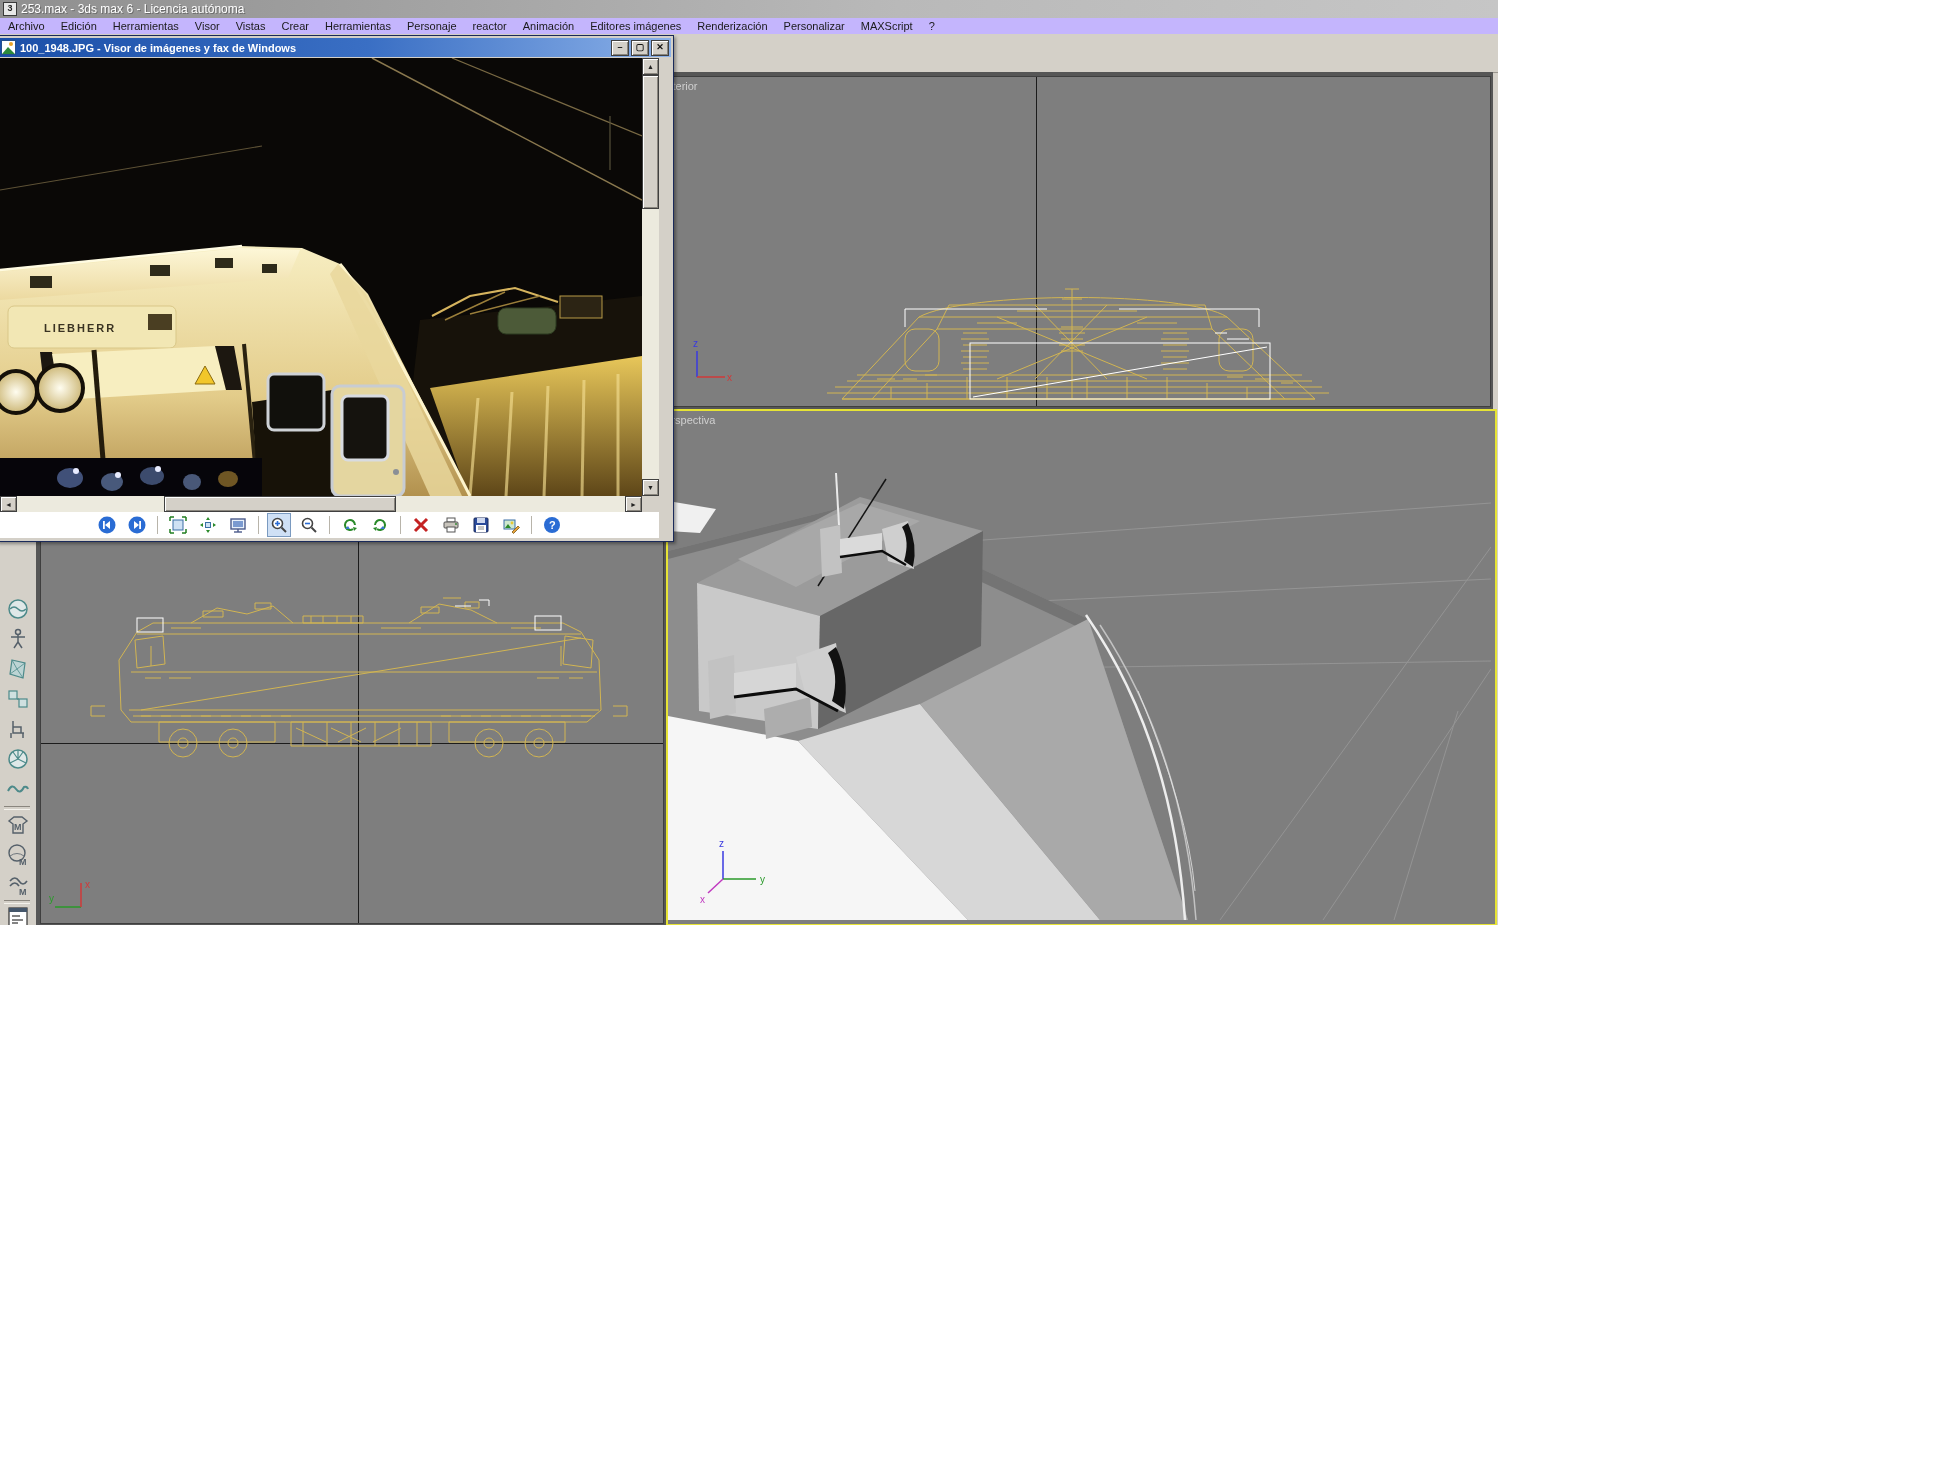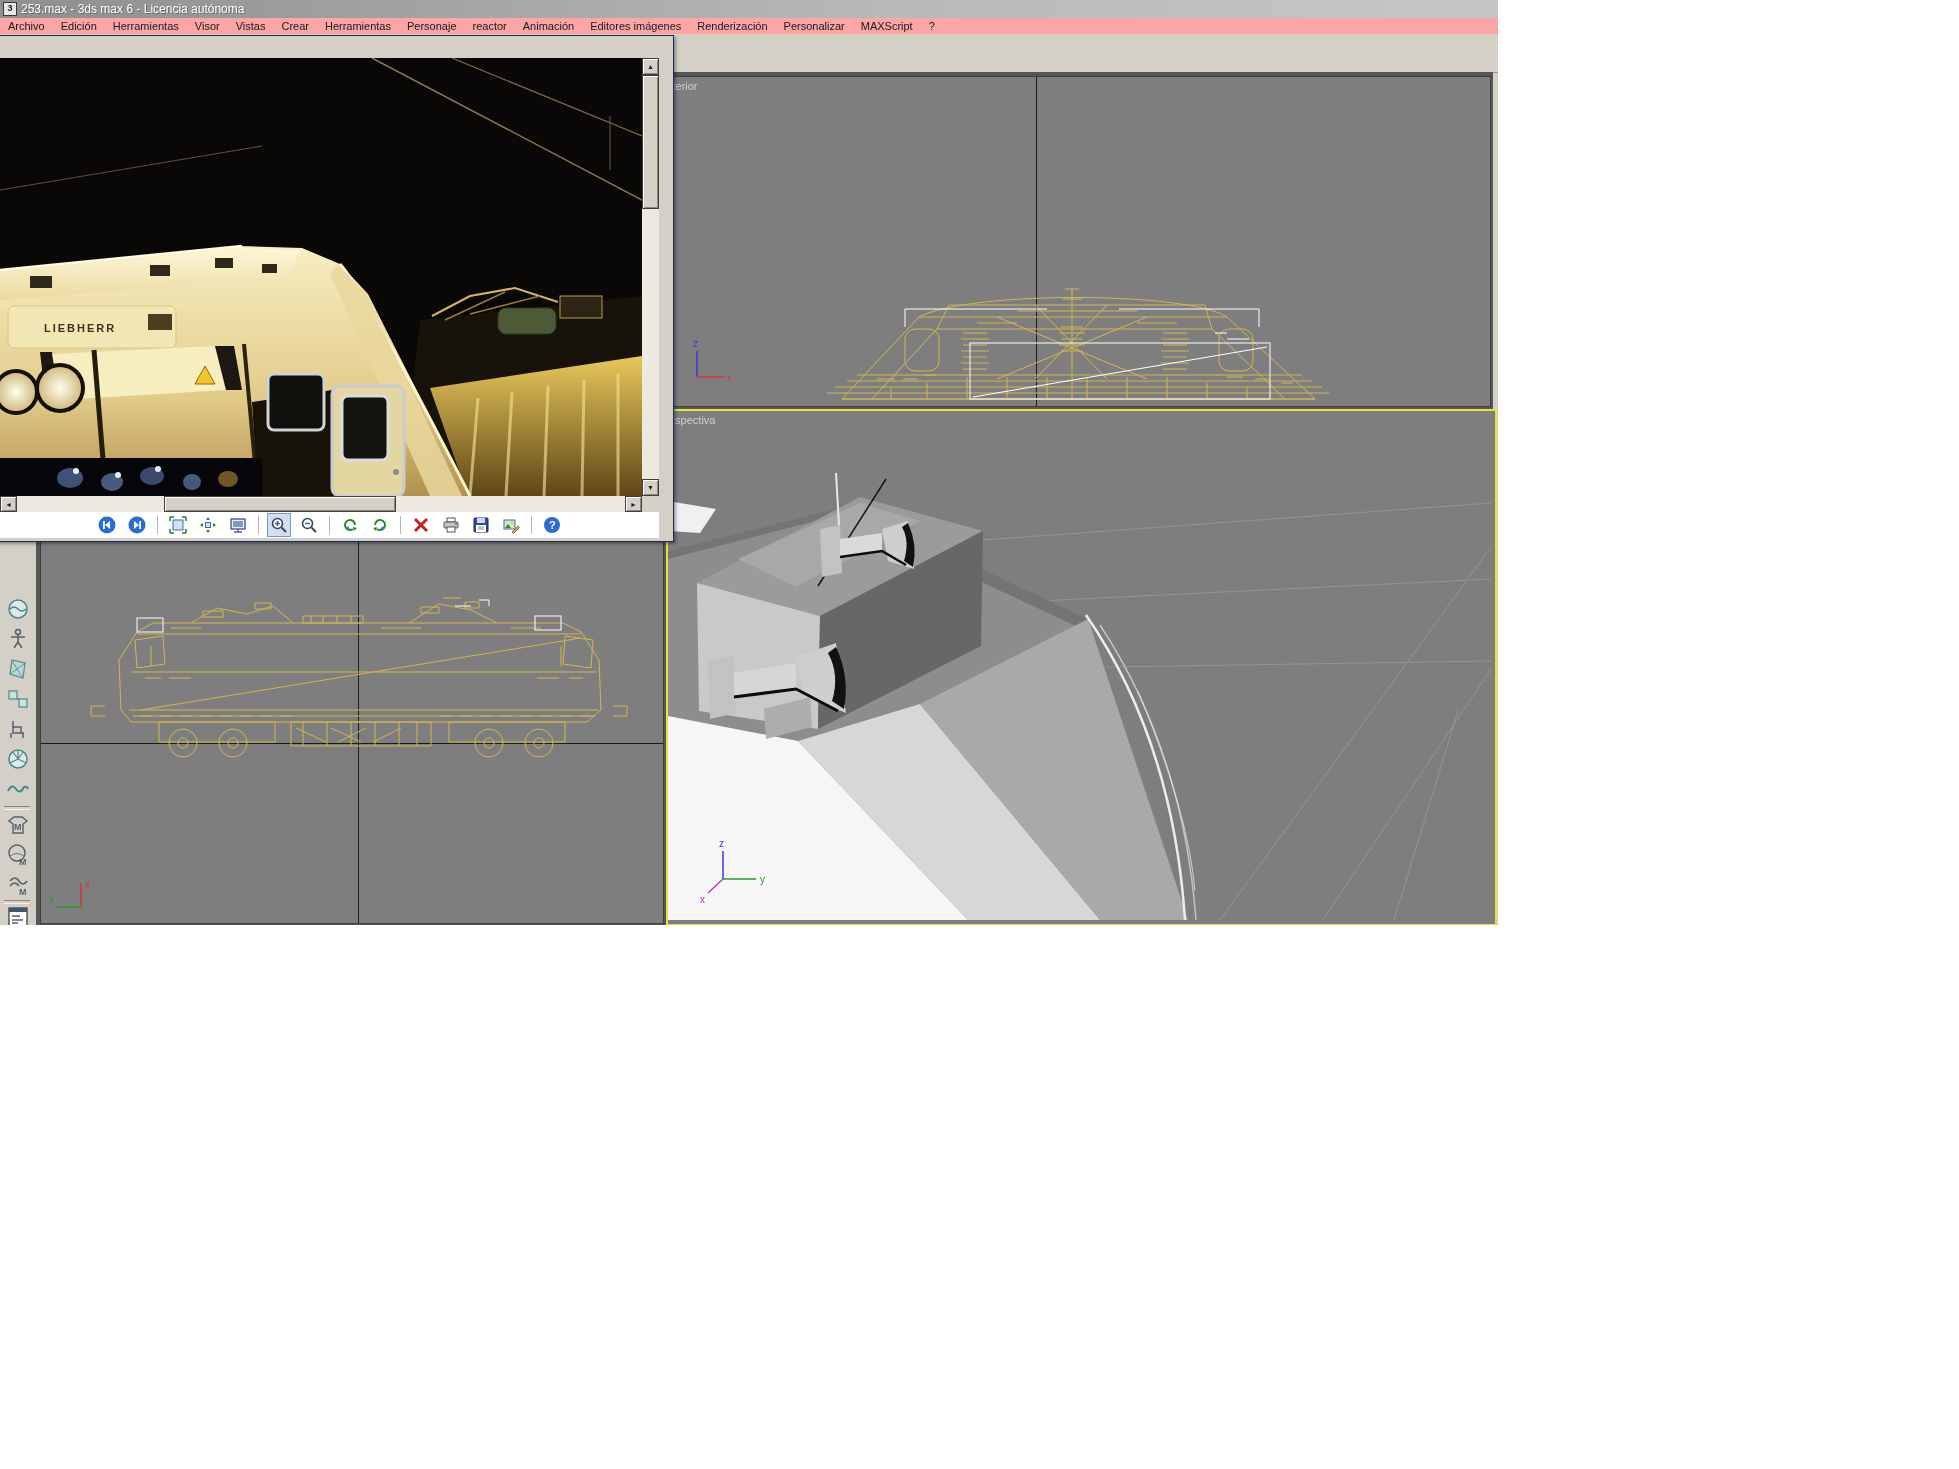--- a/index.html
+++ b/index.html
@@ -6,21 +6,21 @@
   .canvas{position:relative;width:1959px;height:1469px;background:#ffffff;overflow:hidden;
           font-family:"Liberation Sans",sans-serif;}
   .app{position:absolute;left:0;top:0;width:1498px;height:925px;background:#d4d0c8;overflow:hidden;}
   
   .titlebar{position:absolute;left:0;top:0;width:1498px;height:18px;
             background:linear-gradient(90deg,#8f8f8f,#b9b9b9 60%,#c6c6c6);display:flex;align-items:center;}
   .titlebar .appicon{width:12px;height:12px;margin:0 4px 0 3px;background:#e8e8e8;border:1px solid #3a3a3a;
             font-size:9px;line-height:11px;text-align:center;color:#222;font-weight:bold;}
   .titlebar .ttext{color:#fff;font-size:12px;font-weight:normal;text-shadow:1px 1px 0 #6a6a6a;white-space:nowrap;}
   
-  .menubar{position:absolute;left:0;top:18px;width:1498px;height:16px;background:#fca5a5;display:flex;
+  .menubar{position:absolute;left:0;top:18px;width:1498px;height:16px;background:#c4b5fd;display:flex;
            align-items:center;border-bottom:1px solid #c0bcb4;}
   .menubar span{font-size:11px;color:#1a1a1a;padding:0 8px;white-space:nowrap;}
   
   .maintoolbar{position:absolute;left:0;top:34px;width:1498px;height:38px;background:#d4d0c8;
                border-bottom:1px solid #9a968e;}
   .ticon{position:absolute;top:40px;width:28px;height:26px;display:flex;align-items:center;justify-content:center;}
   .tsep{position:absolute;top:40px;width:2px;height:26px;border-left:1px solid #8a867e;border-right:1px solid #f2f0ea;}
   .combo{position:absolute;top:43px;height:20px;background:#fff;border:1px solid #7a7670;
          box-shadow:inset 1px 1px 0 #9a968e;display:flex;align-items:center;font-size:11px;color:#000;}
   .combo .cval{flex:1;padding-left:4px;}
@@ -425,20 +425,30 @@
             <line x1="55" y1="468" x2="40" y2="482" stroke="#c03ac0" stroke-width="1.5"></line>
             <text x="51" y="436" font-size="10" fill="#3a3ae0">z</text>
             <text x="92" y="472" font-size="10" fill="#2a9a2a">y</text>
             <text x="32" y="492" font-size="10" fill="#c03ac0">x</text>
           </g>
         </svg>
       </div>
     </div>
 
     <div class="viewer">
+      <div class="vtitlebar">
+        <span class="vicon">
+            <i></i>
+            <b></b>
+          </span>
+        <span class="vttext">100_1948.JPG - Visor de imágenes y fax de Windows</span>
+        <span class="winbtn">–</span>
+        <span class="winbtn">▢</span>
+        <span class="winbtn">✕</span>
+      </div>
 
       <div class="vcontent">
         <svg width="642" height="438" viewBox="0 0 642 438">
           <defs>
             <linearGradient id="bodyG" x1="0" y1="0" x2="0" y2="1">
               <stop offset="0" stop-color="#f7eec2"></stop>
                 <stop offset="0.6" stop-color="#e3cc8a"></stop>
                 <stop offset="1" stop-color="#b2914e"></stop>
             </linearGradient>
             <linearGradient id="roofG" x1="0" y1="0" x2="0" y2="1">

